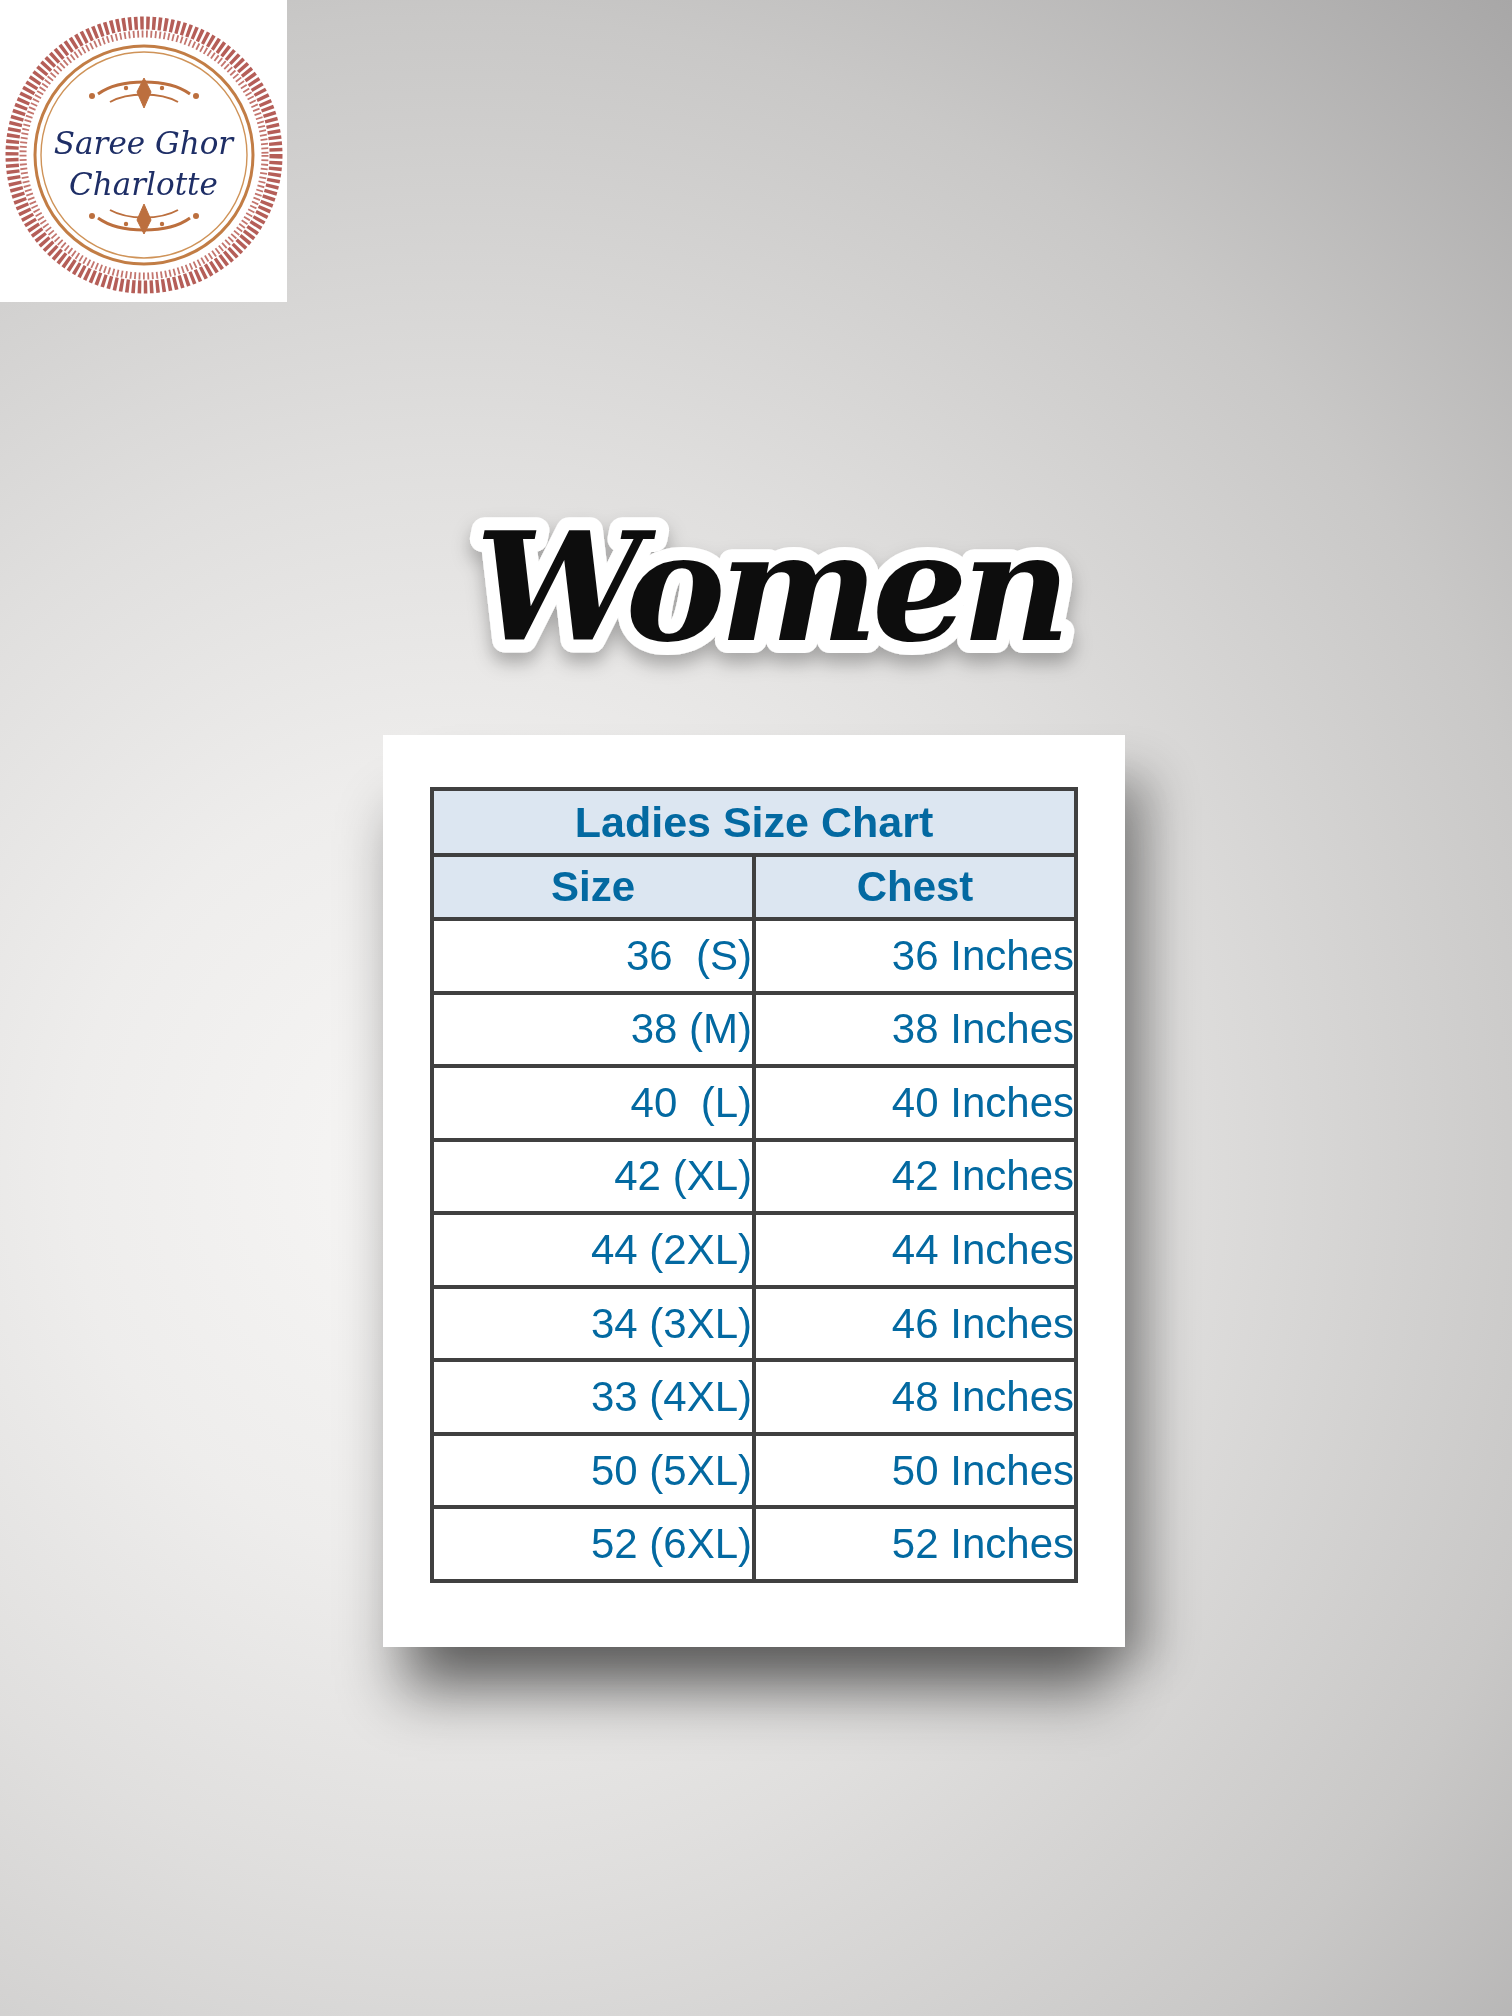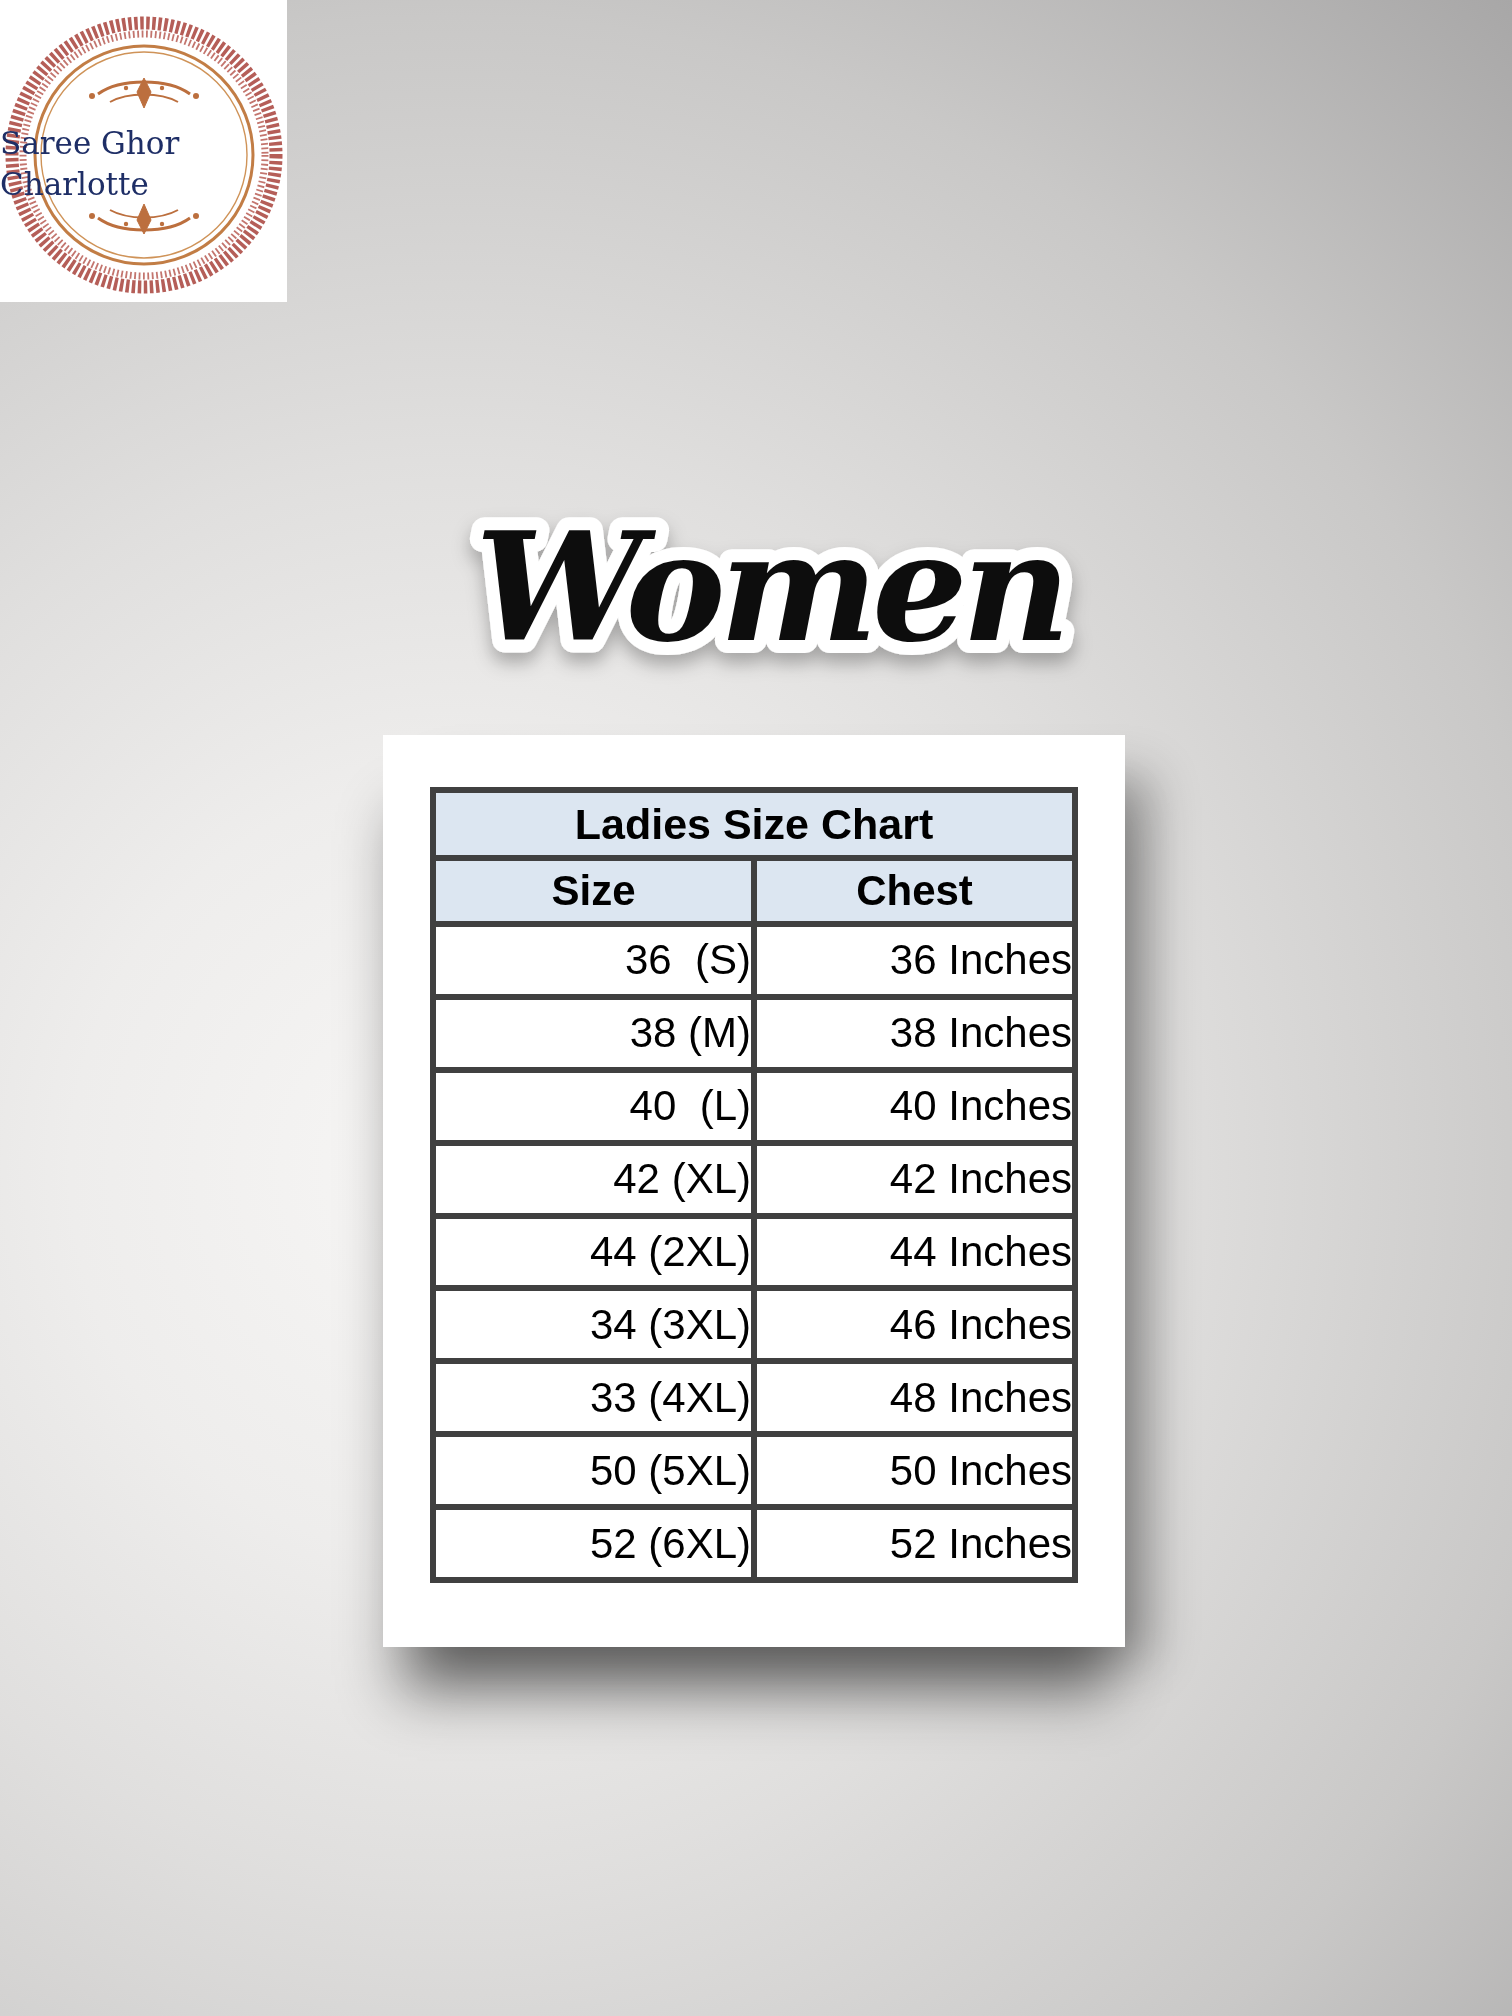--- a/index.html
+++ b/index.html
@@ -10,23 +10,23 @@
       radial-gradient(ellipse 115% 88% at 30% 58%,
         #f7f6f5 0%, #eeedec 22%, #e0dfde 40%, #c9c8c7 65%, #aaa9a9 88%, #9c9b9b 100%);
   }
 
   
   .logo{
     position:absolute;left:0;top:0;width:287px;height:302px;background:#ffffff;
   }
   .logo svg{position:absolute;left:0;top:0;width:100%;height:100%;}
   .logo-text{
-    position:absolute;inset:0;display:flex;flex-direction:column;align-items:flex-start;
+    position:absolute;inset:0;display:flex;flex-direction:column;align-items:center;
     justify-content:center;padding-top:26px;
-    font-family:"DejaVu Serif",serif;
+    font-family:"DejaVu Serif",serif;font-style:italic;
     color:#1e2e66;line-height:1.32;
   }
   .logo-line1{font-size:31px;}
   .logo-line2{font-size:31px;}
 
   
   .women-sticker{
     position:absolute;left:483px;top:478px;width:575px;height:235px;
   }
   .women-sticker svg{width:100%;height:100%;overflow:visible;}
@@ -42,22 +42,22 @@
     position:absolute;left:383px;top:735px;width:742px;height:912px;background:#ffffff;
     box-shadow:
       0 62px 55px -15px rgba(0,0,0,0.45),
       38px 28px 45px -12px rgba(0,0,0,0.30);
   }
   table.size-chart{
     position:absolute;left:47px;top:52px;width:648px;height:796px;
     border-collapse:collapse;table-layout:fixed;
   }
   table.size-chart td,table.size-chart th{
-    border:6px solid #404040;text-align:center;vertical-align:middle;padding:0;
-    background:#ffffff;color:#000000;
+    border:4px solid #404040;text-align:center;vertical-align:middle;padding:0;
+    background:#ffffff;color:#0369a1;
   }
   tr.title-row th{
     background:#dce6f1;font-weight:bold;font-size:43px;height:62px;
   }
   tr.header-row th{
     background:#dce6f1;font-weight:bold;font-size:42px;height:60px;
   }
   tr.data-row td{
     font-size:42px;font-weight:400;height:66px;text-align:right;
   }

